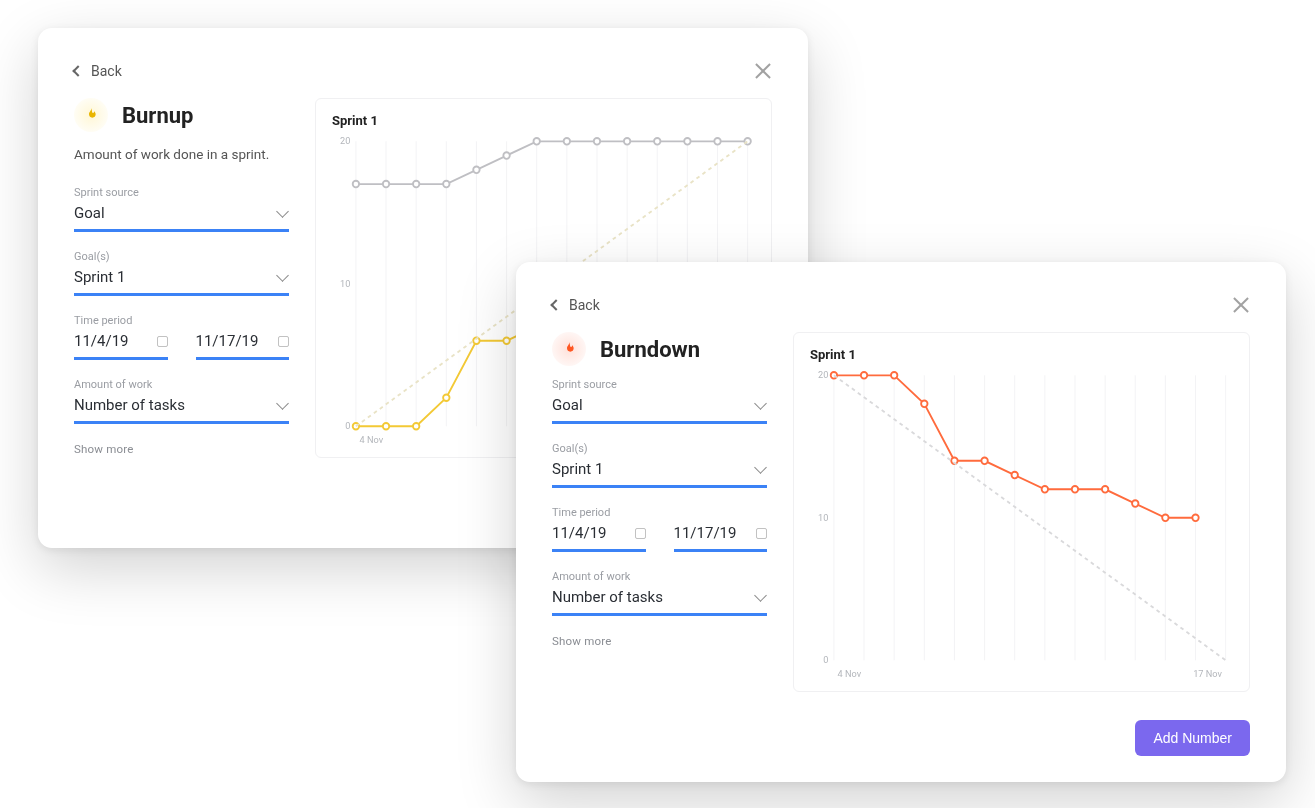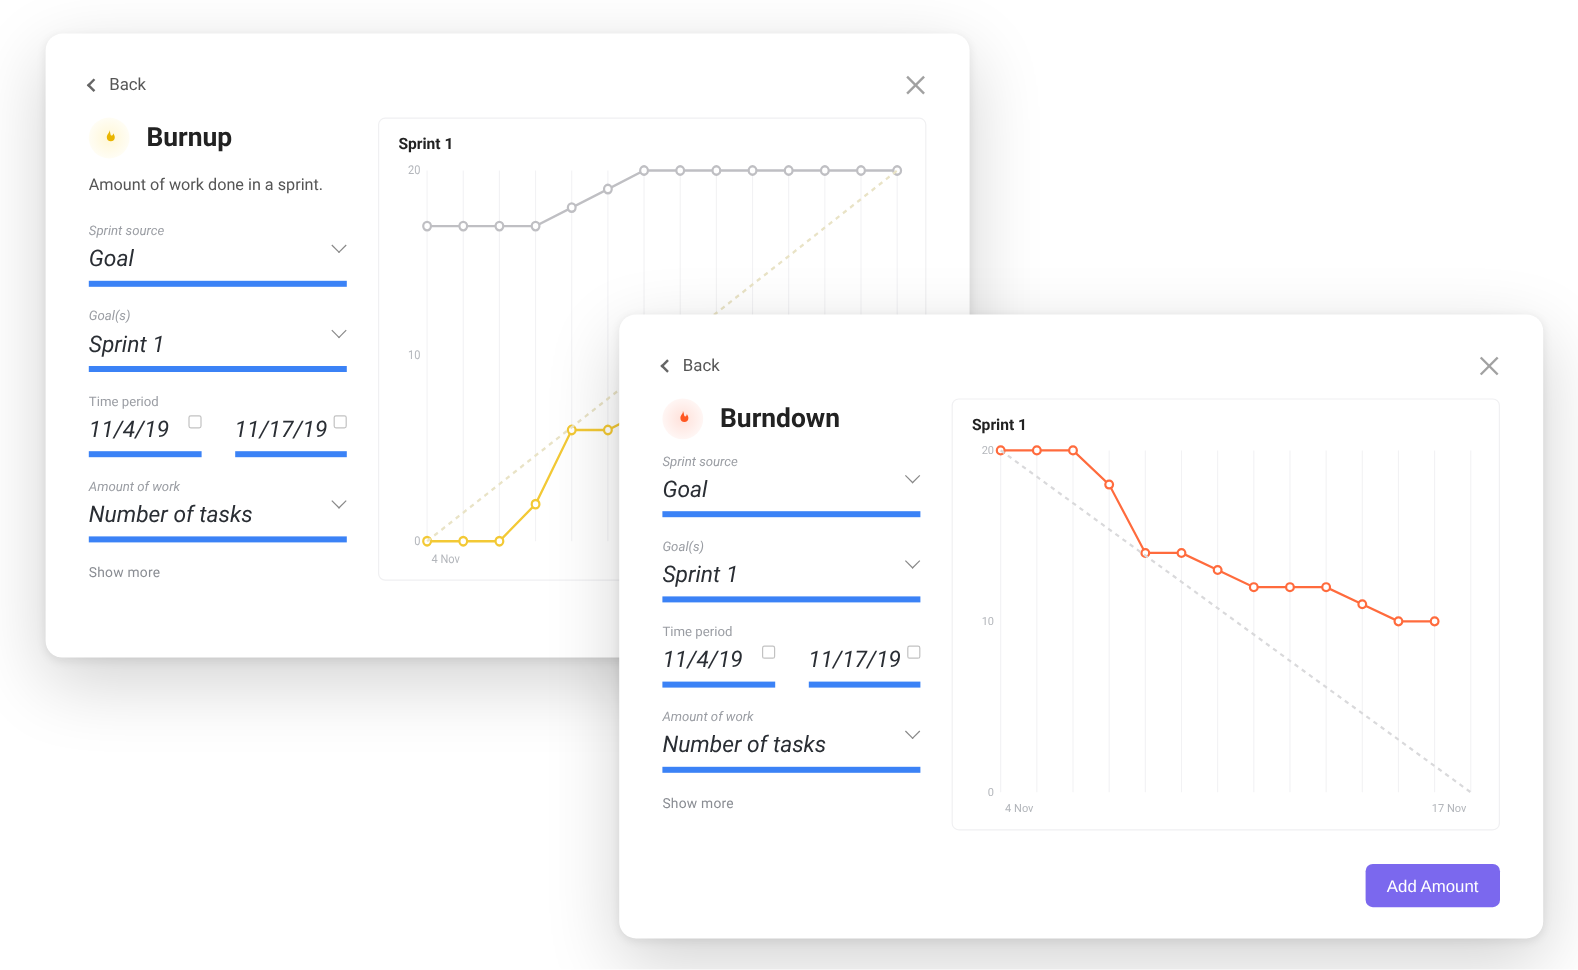--- a/index.html
+++ b/index.html
@@ -16,23 +16,23 @@
   .xbtn::before{transform:rotate(45deg);} .xbtn::after{transform:rotate(-45deg);}
   .body{display:flex;gap:26px;}
   .side{width:215px;flex:0 0 215px;}
   .titleRow{display:flex;align-items:center;gap:14px;margin-bottom:12px;}
   .iconWrap{width:34px;height:34px;border-radius:50%;display:flex;align-items:center;justify-content:center;}
   .iconWrap.yellow{background:radial-gradient(circle,#fff7d6 0%,#fffdf4 70%,transparent 100%);}
   .iconWrap.red{background:radial-gradient(circle,#ffe1da 0%,#fff6f4 70%,transparent 100%);}
   .flame{width:16px;height:16px;}
   h2{margin:0;font-size:22px;font-weight:700;color:#222;text-align:center;}
   .desc{font-size:13.5px;color:#555;line-height:1.5;margin-bottom:22px;}
-  .field{margin-bottom:18px;border-bottom:5px solid #3b82f6;padding-bottom:7px;font-style:italic;}
+  .field{margin-bottom:18px;border-bottom:3px solid #3b82f6;padding-bottom:7px;}
   .flabel{font-size:11px;color:#9a9da3;margin-bottom:5px;}
-  .fval{font-size:19px;color:#2a2e34;display:flex;justify-content:space-between;}
+  .fval{font-size:15px;color:#2a2e34;display:flex;justify-content:space-between;align-items:center;}
   .dd{width:9px;height:9px;border-right:1.5px solid #888;border-bottom:1.5px solid #888;transform:rotate(45deg);margin-top:-4px;margin-right:2px;}
   .dateRow{display:flex;gap:28px;}
   .dateRow .field{flex:1;}
   .cal{width:11px;height:11px;opacity:.4;border:1.2px solid #666;border-radius:2px;position:relative;}
   .showmore{font-size:11.5px;color:#8a8d93;cursor:pointer;margin-top:6px;letter-spacing:.2px;}
   .chartPane{flex:1;border:1px solid #f0f0f2;border-radius:6px;padding:14px 16px 8px 16px;display:flex;flex-direction:column;}
   .chartTitle{font-size:13px;font-weight:700;color:#222;margin-bottom:4px;}
   .chartArea{flex:1;position:relative;}
   svg.plot{width:100%;height:100%;}
   .ytick{font-size:10px;fill:#b3b6bb;}
@@ -258,16 +258,16 @@
               <circle class="dot" cx="255.3846153846154" cy="132.4" r="3.5" stroke="#ff6b3d"></circle>
               <circle class="dot" cx="288.1538461538462" cy="132.4" r="3.5" stroke="#ff6b3d"></circle>
               <circle class="dot" cx="320.9230769230769" cy="132.4" r="3.5" stroke="#ff6b3d"></circle>
               <circle class="dot" cx="353.69230769230774" cy="147.7" r="3.5" stroke="#ff6b3d"></circle>
               <circle class="dot" cx="386.46153846153845" cy="163" r="3.5" stroke="#ff6b3d"></circle>
               <circle class="dot" cx="419.2307692307692" cy="163" r="3.5" stroke="#ff6b3d"></circle>
               <path class="series" d="M26,10 L58.769230769230774,33.56199999999998 L91.53846153846155,57.123999999999974 L124.3076923076923,80.68599999999999 L157.0769230769231,104.095 L189.84615384615387,127.65699999999998 L222.6153846153846,151.219 L255.3846153846154,174.781 L288.1538461538462,198.343 L320.9230769230769,221.905 L353.69230769230774,245.314 L386.46153846153845,268.876 L419.2307692307692,292.438 L452,316" stroke="#d9d9db" stroke-dasharray="4 4"></path>
             </svg></div>
       </div>
     </div>
-    <button class="primaryBtn">Add Amount</button>
+    <button class="primaryBtn">Add Number</button>
   </div>
 
 </div>
 
 </body></html>

